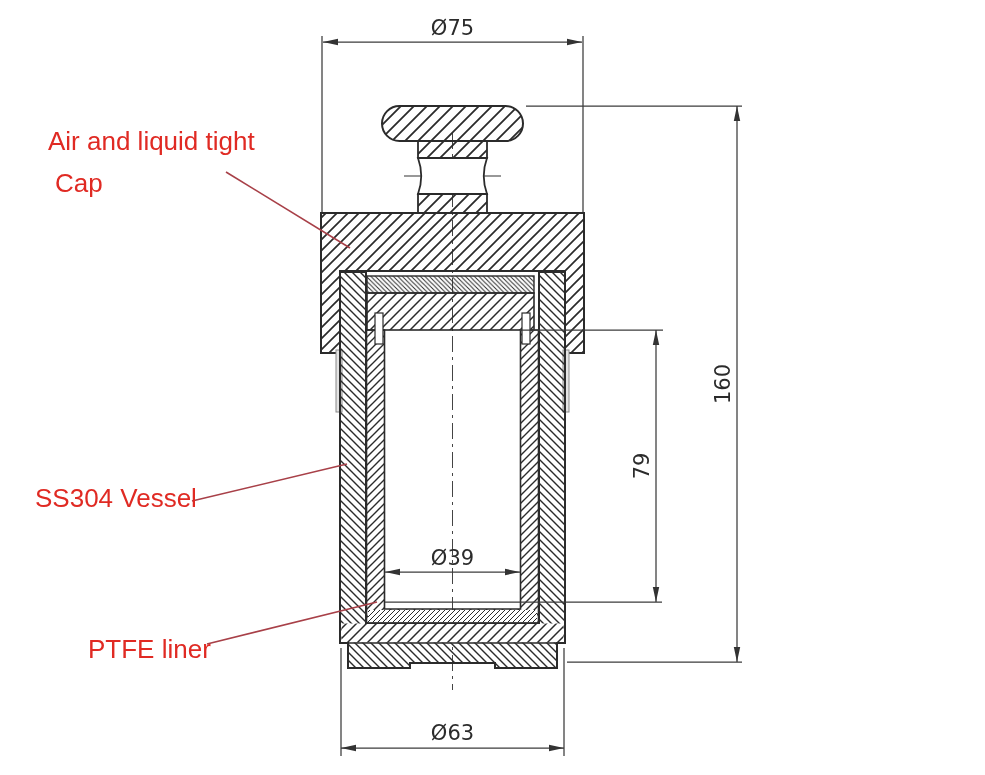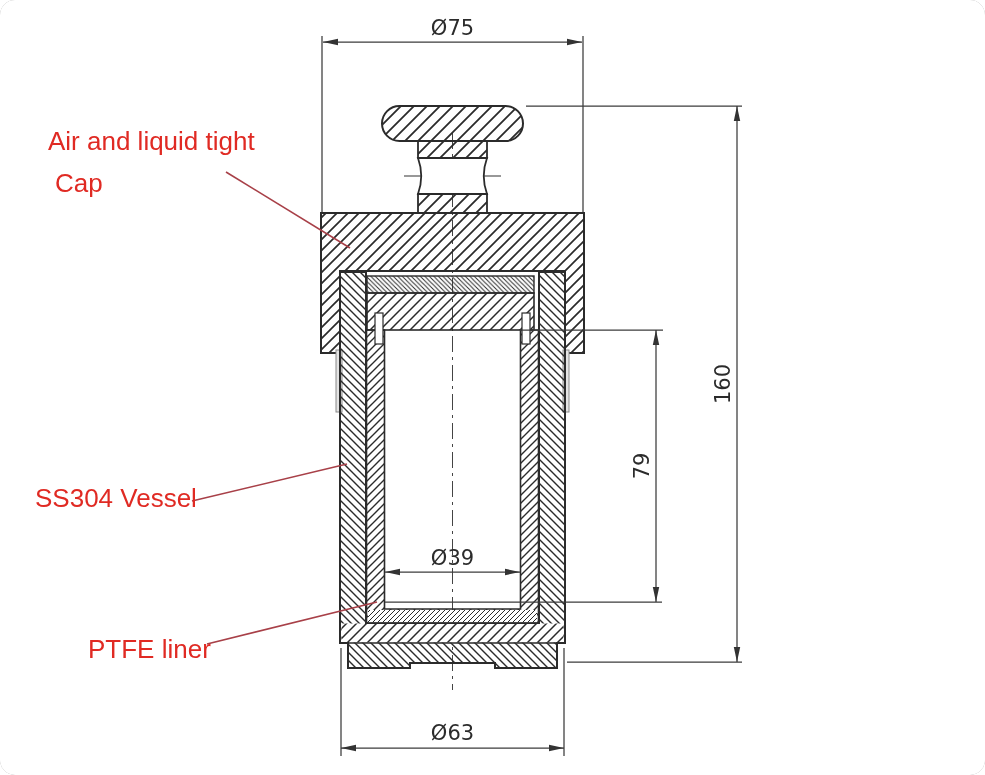--- a/index.html
+++ b/index.html
@@ -1,17 +1,17 @@
 <!DOCTYPE html>
 <html><head>
 <meta charset="utf-8">
 <style>
   html,body{margin:0;padding:0;background:#fff;}
   .stage{position:relative;width:985px;height:775px;background:#a3a3a3;overflow:hidden;
-         font-family:"Liberation Sans", sans-serif;border-radius:15px;}
+         font-family:"Liberation Sans", sans-serif;}
   svg text{user-select:none;}
   .dim-text{font-family:"DejaVu Sans", sans-serif;font-size:21px;fill:#2b2b2b;}
   .label-text{font-family:"Liberation Sans", sans-serif;font-size:26px;}
   .out{fill:none;stroke:#2b2b2b;stroke-width:2;}
   .out-thin{fill:none;stroke:#2b2b2b;stroke-width:1.6;}
   .dimline{fill:none;stroke:#3c3c3c;stroke-width:1.25;}
   .arrow{fill:#333;stroke:none;}
   .cl{fill:none;stroke:#444;stroke-width:1;stroke-dasharray:16 5 3 5;}
 </style>
 </head>

